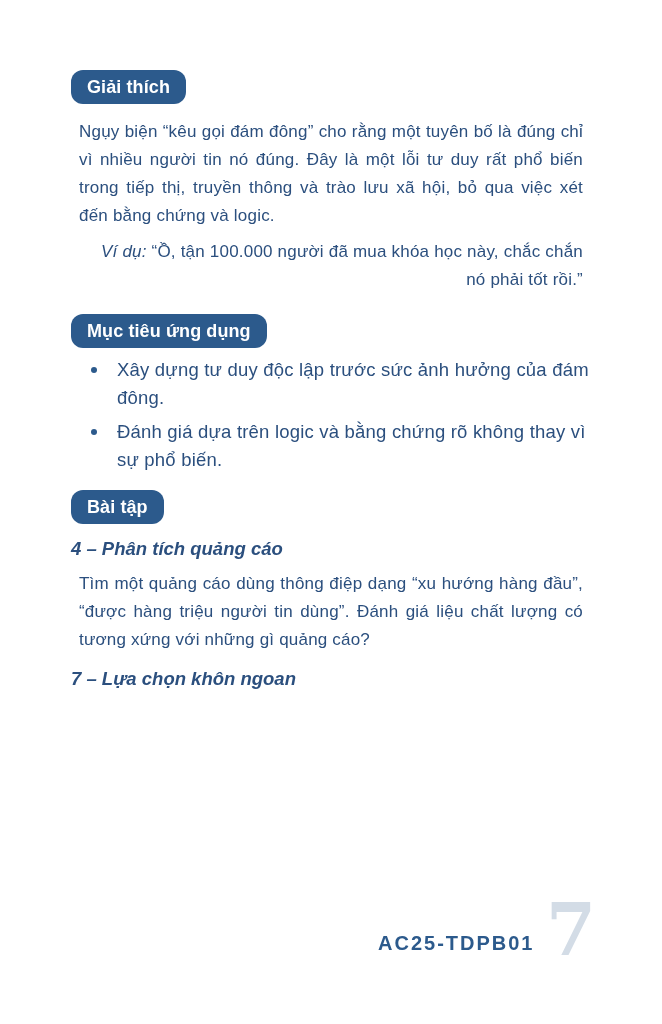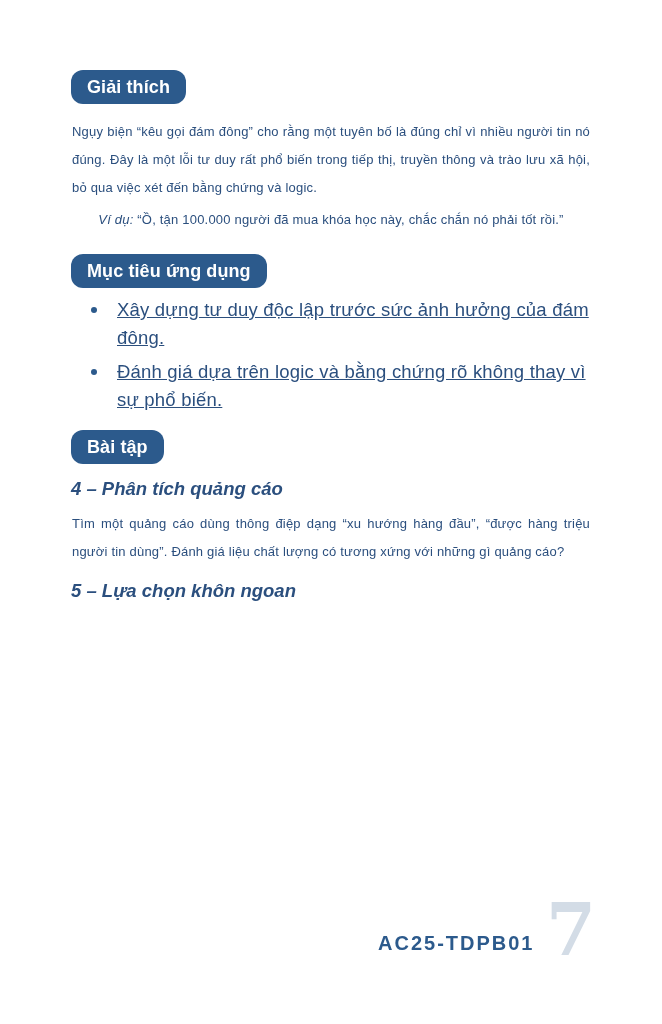--- a/index.html
+++ b/index.html
@@ -6,24 +6,24 @@
   body {
     width: 662px; height: 1024px; background: #ffffff; position: relative; overflow: hidden;
     font-family: "Liberation Sans", "DejaVu Sans", sans-serif; color: #2b4f7e;
   }
   .page { position: absolute; left: 71px; top: 70px; width: 520px; }
   .pill {
     display: inline-block; background: #2c5a8c; color: #fff; font-weight: bold;
     font-size: 18px; line-height: 34px; height: 34px; padding: 0 16px; border-radius: 12px;
     letter-spacing: 0.1px;
   }
-  .para { font-size: 13px; line-height: 28px; text-align: justify; margin: 1px; letter-spacing: 0.2px; }
-  .example { margin-top: 4px; text-align: center; }
+  .para { font-size: 17px; line-height: 28px; text-align: justify; margin: 8px; letter-spacing: 0.2px; }
+  .example { margin-top: 4px; text-align: right; }
   .example .lbl { font-style: italic; }
-  .sec2 { margin-top: 20px; text-decoration: underline; }
+  .sec2 { margin-top: 20px; }
   ul.bullets { list-style: none; margin: 8px 0 0 0; padding: 0; }
   ul.bullets li { position: relative; padding-left: 46px; font-size: 18.5px; line-height: 28px; margin-bottom: 6px; letter-spacing: 0.2px;}
   ul.bullets li .dot { position: absolute; left: 20px; top: 11px; width: 6px; height: 6px; border-radius: 50%; background: #2c5a8c; }
   .sec3 { margin-top: 16px; }
   .ex-title { font-style: italic; font-weight: bold; font-size: 18.5px; line-height: 26px; margin: 12px 0 8px 0; }
   .footer { position: absolute; left: 378px; top: 900px; width: 230px; height: 70px; text-align: center; }
   .footer .code { position: absolute; left: 0; top: 32px; font-size: 20px; font-weight: bold; letter-spacing: 2px; color: #2c5a8c; }
   .footer .num { position: absolute; left: 168px; top: -6px; font-family: "DejaVu Serif", serif; font-size: 72px; line-height: 72px; color: #d3dce6; font-weight: bold; }
 </style>
 </head>
@@ -41,20 +41,20 @@
     <ul class="bullets">
       <li><span class="dot"></span><span>Xây dựng tư duy độc lập trước sức ảnh hưởng của đám đông.</span></li>
       <li><span class="dot"></span><span>Đánh giá dựa trên logic và bằng chứng rõ không thay vì sự phổ biến.</span></li>
     </ul>
   </div>
 
   <div class="sec3">
     <span class="pill">Bài tập</span>
     <div class="ex-title">4 – Phân tích quảng cáo</div>
     <p class="para">Tìm một quảng cáo dùng thông điệp dạng “xu hướng hàng đầu”, “được hàng triệu người tin dùng”. Đánh giá liệu chất lượng có tương xứng với những gì quảng cáo?</p>
-    <div class="ex-title">5 – Lựa chọn khôn ngoan</div>
+    <div class="ex-title">7 – Lựa chọn khôn ngoan</div>
   </div>
 </div>
 
 <div class="footer">
   <span class="code">AC25-TDPB01</span>
   <span class="num">7</span>
 </div>
 
 </body></html>

